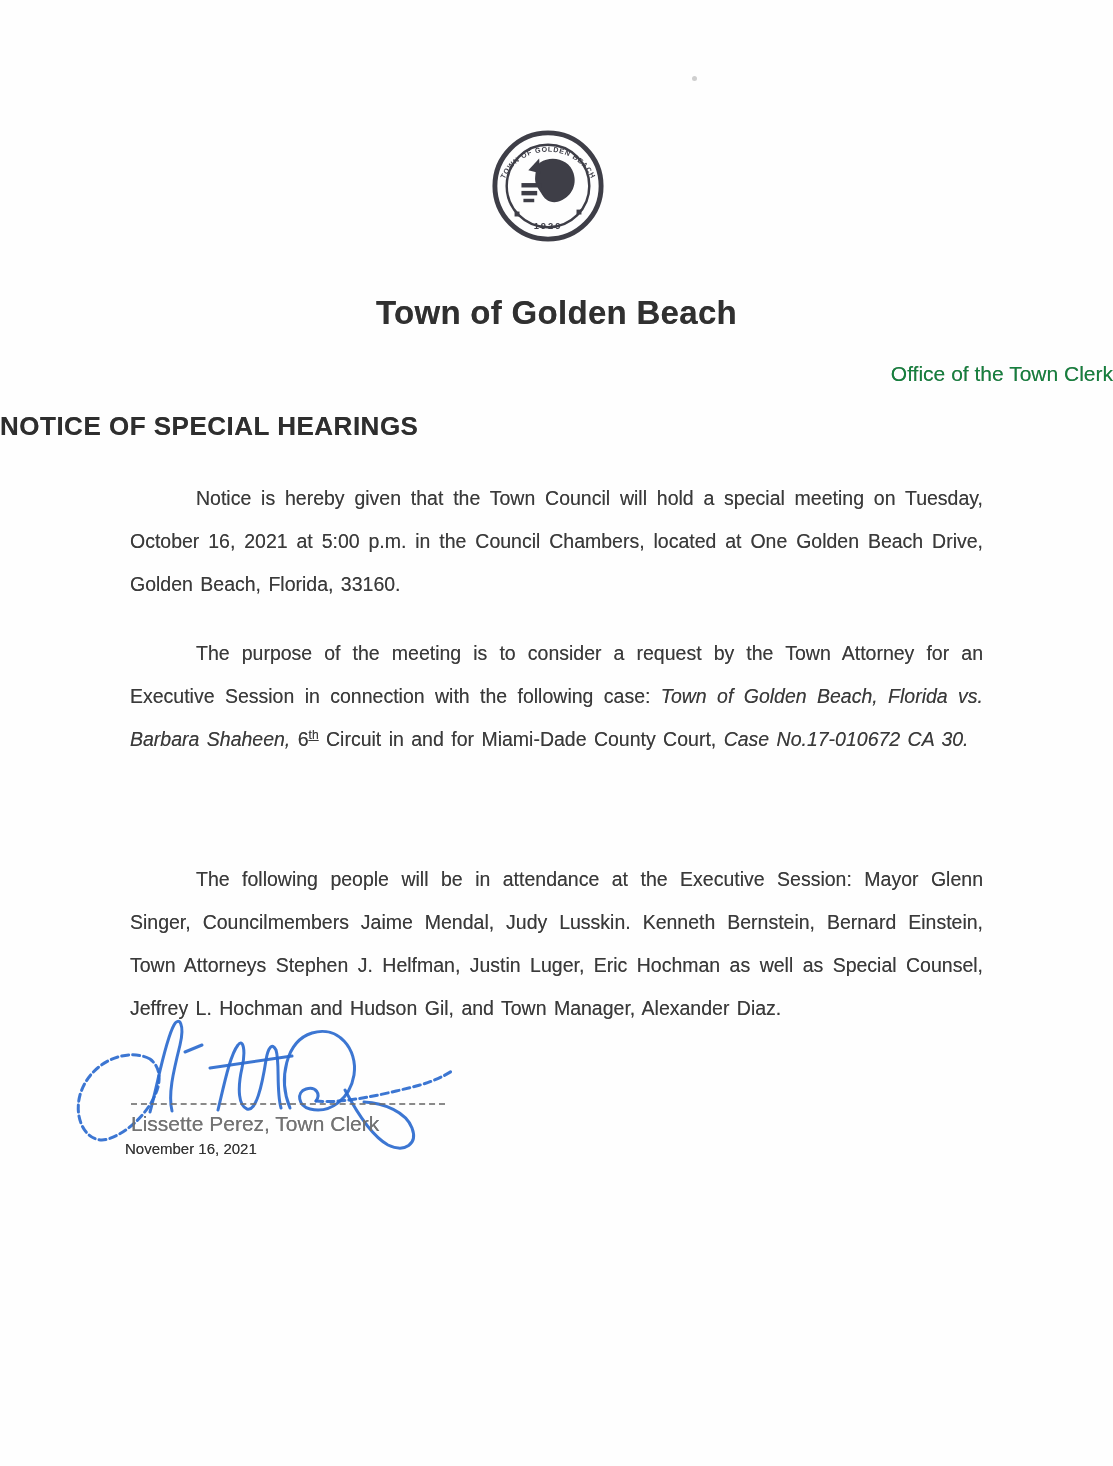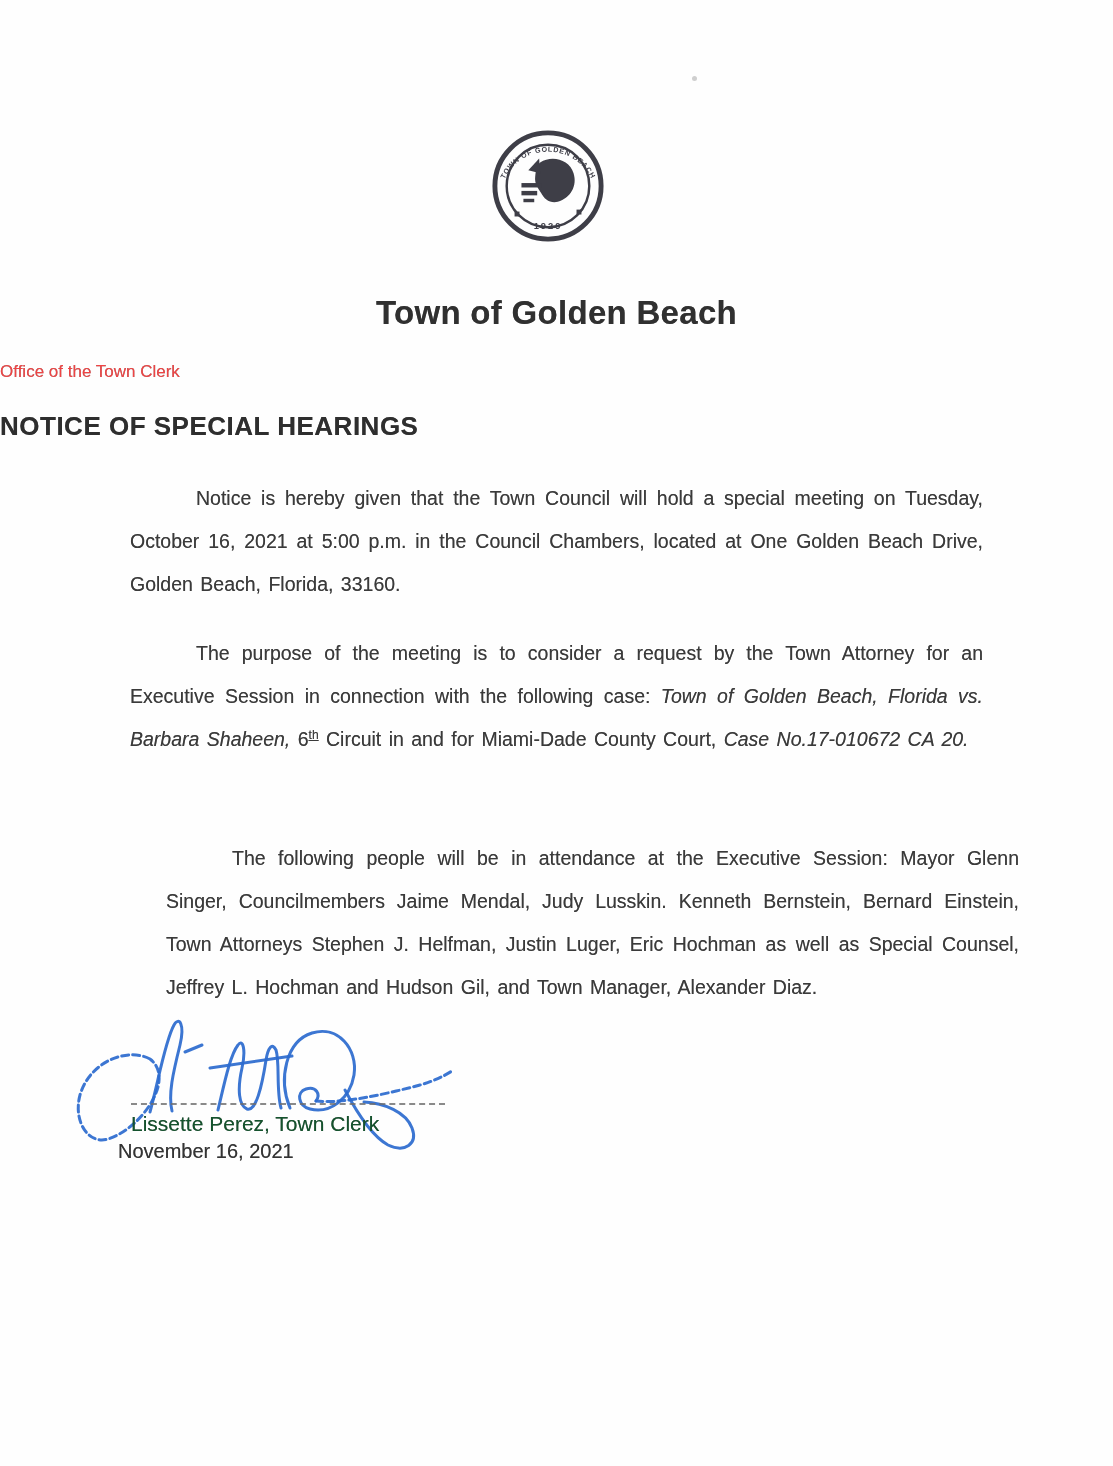--- a/index.html
+++ b/index.html
@@ -14,51 +14,51 @@
   }
   .seal { position:absolute; left:489px; top:126px; width:118px; height:120px; }
   .seal svg { width:100%; height:100%; filter:blur(0.4px); opacity:0.92; }
   .title {
     position:absolute; top:294px; left:0; width:100%; margin:0;
     text-align:center; font-size:33px; font-weight:700; color:#303030;
     letter-spacing:0.3px; text-shadow:0 0 0.6px rgba(40,40,40,0.6);
   }
   .subtitle {
     position:absolute; top:362px; left:0; width:100%;
-    text-align:left; font-size:17px; color:#ef4444;
+    text-align:right; font-size:21px; color:#15803d;
     text-shadow:0 0 0.5px rgba(50,50,50,0.55);
   }
   .notice-heading {
     position:absolute; top:411px; left:0; width:100%; margin:0;
     text-align:left; font-size:26px; font-weight:700; color:#2e2e2e;
     letter-spacing:0.5px; text-shadow:0 0 0.6px rgba(40,40,40,0.6);
   }
   .body-para {
     position:absolute; left:130px; width:853px; margin:0;
     font-size:19.5px; line-height:43px; color:#3a3a3a;
     text-align:justify; text-indent:66px; word-spacing:2px;
     text-shadow:0 0 0.6px rgba(55,55,55,0.6);
   }
   .p1 { top:477px; }
   .p2 { top:632px; }
-  .p3 { top:837px;margin-left:36px; }
+  .p3 { top:858px; }
   .body-para sup { font-size:12px; line-height:0; vertical-align:super;text-decoration:underline; }
   .sig-svg { position:absolute; left:68px; top:1003px; width:400px; height:160px; }
   .sig-svg path { fill:none; stroke-width:3; stroke-linecap:round; stroke-linejoin:round; opacity:0.92; }
   .sig-dash { stroke-dasharray:7 4; }
   .sig-line {
     position:absolute; left:131px; top:1103px; width:314px; height:0;
     border-top:2px dashed #6e6e6e; opacity:0.8;
   }
   .sig-name {
-    position:absolute; left:131px; top:1112px; font-size:21px; color:#14532d;
+    position:absolute; left:131px; top:1112px; font-size:21px; color:#737373;
     text-shadow:0 0 0.6px rgba(50,50,50,0.65);
   }
   .sig-date {
-    position:absolute; left:118px; top:1140px; font-size:20px; color:#343434;
+    position:absolute; left:125px; top:1140px; font-size:15px; color:#343434;
     text-shadow:0 0 0.6px rgba(50,50,50,0.65);
   }
   .seal text { font-family:"Liberation Sans", sans-serif; font-weight:700; }
 </style>
 </head>
 <body>
 
 <div class="page">
 
   <div class="scan-artifact"></div>
@@ -83,21 +83,21 @@
       <rect x="89" y="84" width="5" height="5" fill="#2e2e38"></rect>
     </svg>
   </div>
 
   <h1 class="title">Town of Golden Beach</h1>
   <div class="subtitle">Office of the Town Clerk</div>
   <h2 class="notice-heading">NOTICE OF SPECIAL HEARINGS</h2>
 
   <p class="body-para p1">Notice is hereby given that the Town Council will hold a special meeting on Tuesday, October 16, 2021 at 5:00 p.m. in the Council Chambers, located at One Golden Beach Drive, Golden Beach, Florida, 33160.</p>
 
-  <p class="body-para p2"><span>The purpose of the meeting is to consider a request by the Town Attorney for an Executive Session in connection with the following case: </span><i>Town of Golden Beach, Florida vs. Barbara Shaheen,</i><span> 6</span><sup>th</sup><span> Circuit in and for Miami-Dade County Court, </span><i>Case No.17-010672 CA 20.</i></p>
+  <p class="body-para p2"><span>The purpose of the meeting is to consider a request by the Town Attorney for an Executive Session in connection with the following case: </span><i>Town of Golden Beach, Florida vs. Barbara Shaheen,</i><span> 6</span><sup>th</sup><span> Circuit in and for Miami-Dade County Court, </span><i>Case No.17-010672 CA 30.</i></p>
 
   <p class="body-para p3">The following people will be in attendance at the Executive Session: Mayor Glenn Singer, Councilmembers Jaime Mendal, Judy Lusskin. Kenneth Bernstein, Bernard Einstein, Town Attorneys Stephen J. Helfman, Justin Luger, Eric Hochman as well as Special Counsel, Jeffrey L. Hochman and Hudson Gil, and Town Manager, Alexander Diaz.</p>
 
   <svg class="sig-svg" viewBox="0 0 400 160" aria-hidden="true">
     <path class="sig-dash" stroke="#2b6ace" d="M 82,56 C 60,44 22,58 12,92 C 5,118 20,142 40,136 C 62,129 84,106 90,84 C 93,72 90,62 82,56"></path>
     <path stroke="#2b6ace" d="M 82,109 C 90,80 97,38 106,22 C 111,13 117,21 112,42 C 105,70 100,92 104,108"></path>
     <path stroke="#2b6ace" d="M 117,49 L 134,42"></path>
     <path stroke="#2b6ace" d="M 150,107 C 156,82 162,52 170,42 C 175,35 178,47 174,65 C 169,87 171,103 179,106 C 188,109 194,83 198,57 C 200,45 204,39 208,47 C 212,59 208,88 213,105"></path>
     <path stroke="#2b6ace" d="M 142,65 L 224,53"></path>
     <path stroke="#2b6ace" d="M 222,105 C 210,76 218,38 244,30 C 270,22 290,46 286,72 C 282,96 262,111 242,106 C 230,103 228,89 238,86 C 248,83 253,91 248,98"></path>

